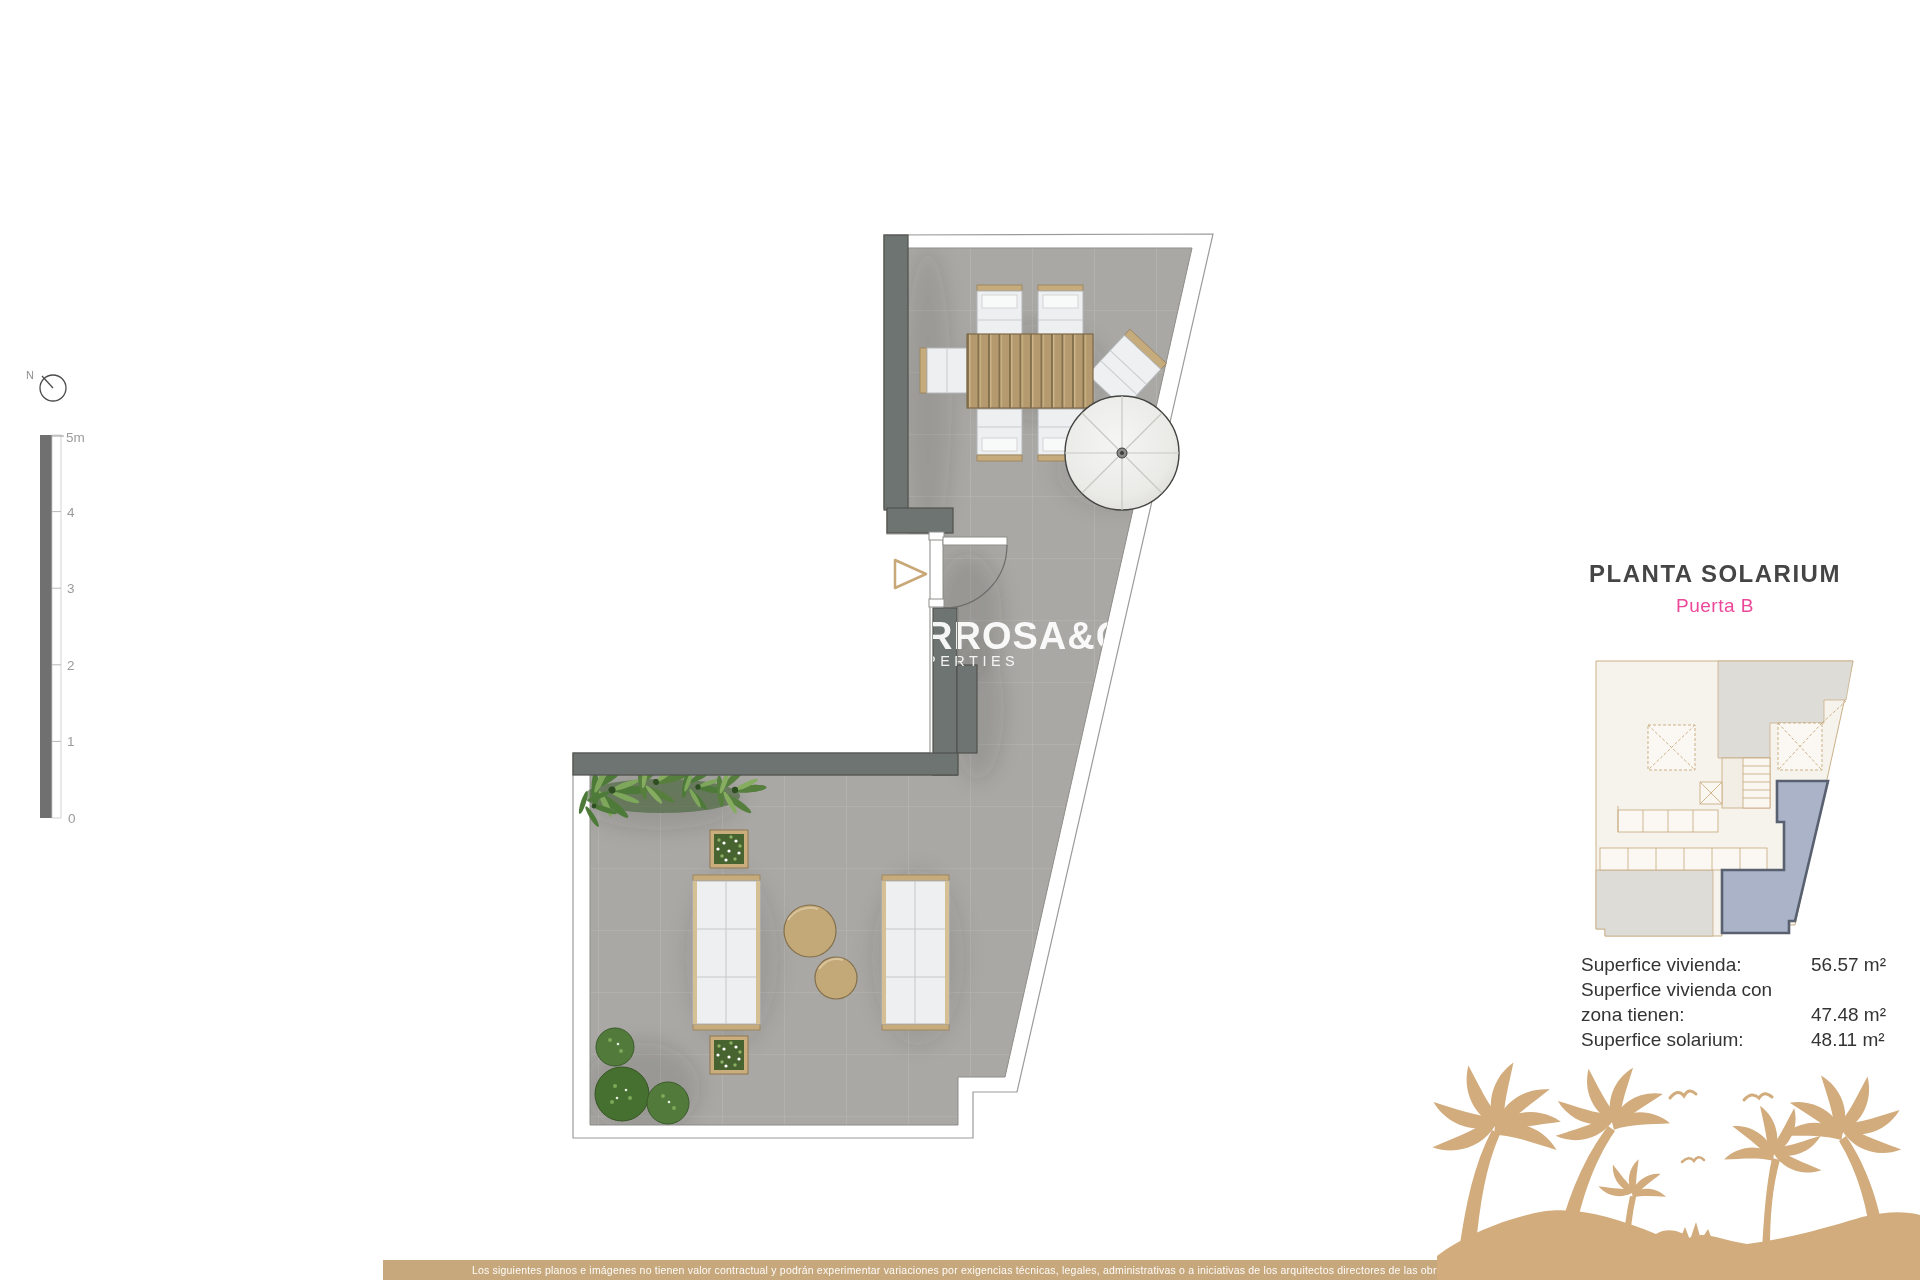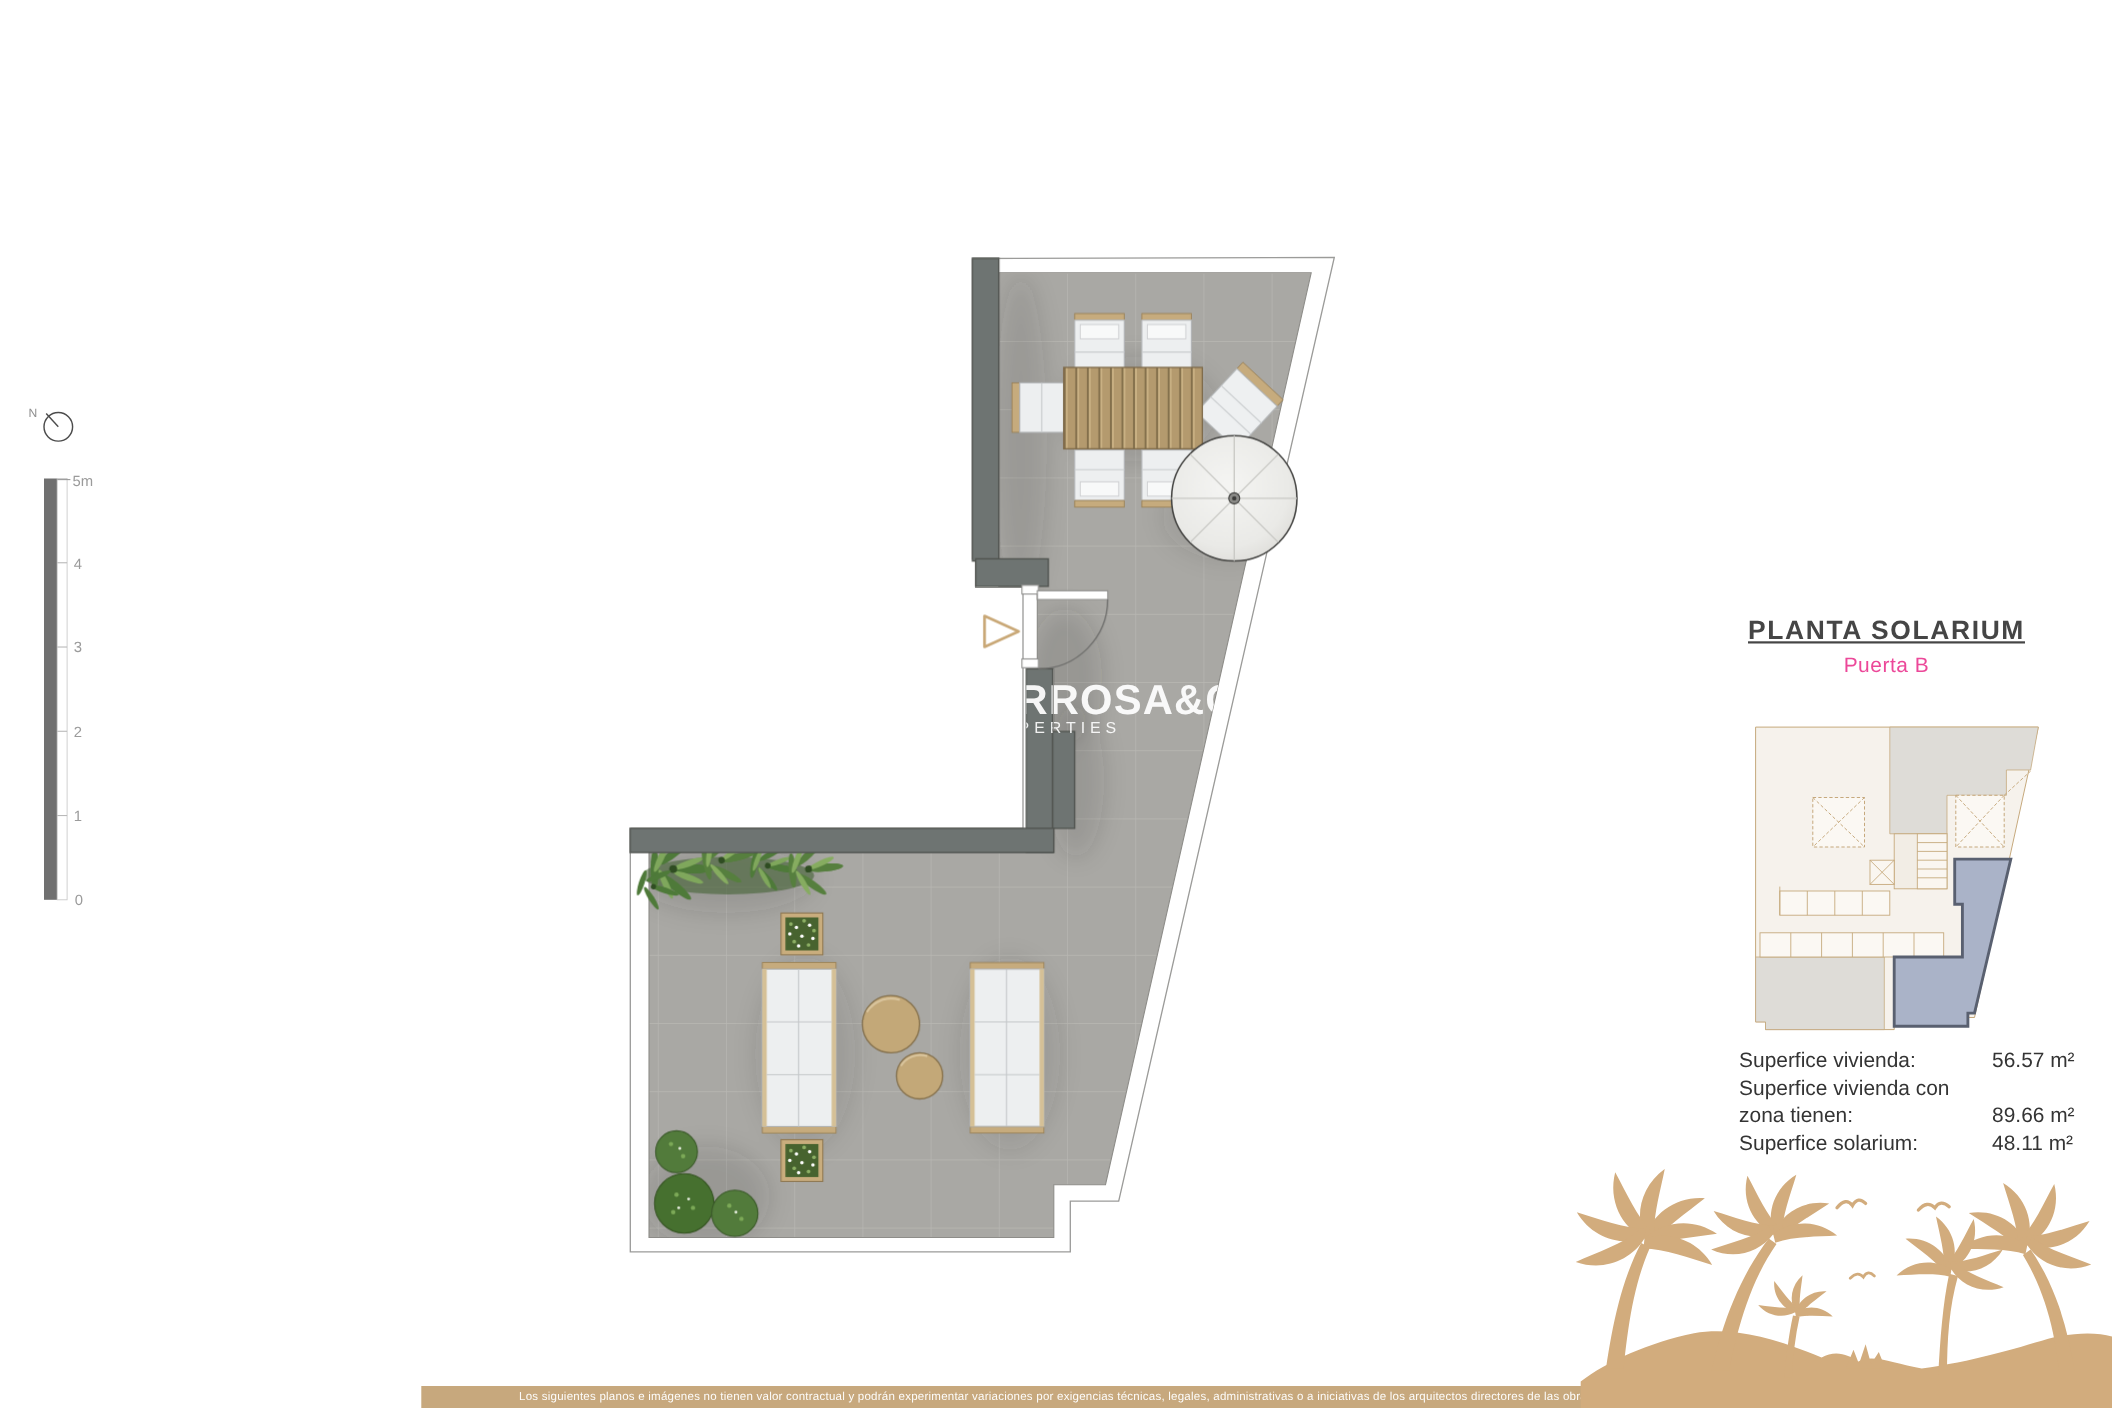--- a/index.html
+++ b/index.html
@@ -1,21 +1,21 @@
 <!DOCTYPE html>
 <html><head>
 <meta charset="utf-8">
 <style>
   html,body{margin:0;padding:0;background:#ffffff;}
   #stage{position:relative;width:1920px;height:1280px;overflow:hidden;background:#fff;
          font-family:"Liberation Sans",sans-serif;}
   #plan-svg{position:absolute;left:0;top:0;z-index:1;}
   .overlay{position:absolute;z-index:2;}
   #title-block{left:1545px;top:560px;width:340px;text-align:center;color:#454545;}
-  #title-block .t1{font-size:24px;font-weight:bold;letter-spacing:1.5px;text-decoration:underline;}
+  #title-block .t1{font-size:24px;font-weight:bold;letter-spacing:1.5px;}
   #title-block .t2{font-size:19px;margin-top:7px;color:#ec4899;letter-spacing:.5px;}
   #areas-block{left:1565px;top:952px;width:330px;color:#343434;font-size:19px;}
   .area-row{display:flex;line-height:25px;}
   .area-row .lbl{width:230px;margin-left:16px;}
   .area-row .val{flex:1;}
   #disclaimer-bar{left:383px;top:1260px;width:1154px;height:20px;background:#c7a87d;z-index:0;
     display:flex;align-items:center;justify-content:center;}
   #disclaimer-bar span{color:#fdfcfa;font-size:10.5px;letter-spacing:.2px;white-space:nowrap;}
 </style>
 </head>
@@ -463,21 +463,21 @@
   <div class="area-row">
     <span class="lbl">Superfice vivienda:</span>
     <span class="val">56.57 m²</span>
   </div>
   <div class="area-row">
     <span class="lbl">Superfice vivienda con</span>
     <span class="val"></span>
   </div>
   <div class="area-row">
     <span class="lbl">zona tienen:</span>
-    <span class="val">89.66 m²</span>
+    <span class="val">47.48 m²</span>
   </div>
   <div class="area-row">
     <span class="lbl">Superfice solarium:</span>
     <span class="val">48.11 m²</span>
   </div>
 </div>
 
 <div class="overlay" id="disclaimer-bar">
   <span>Los siguientes planos e imágenes no tienen valor contractual y podrán experimentar variaciones por exigencias técnicas, legales, administrativas o a iniciativas de los arquitectos directores de las obras</span>
 </div>

